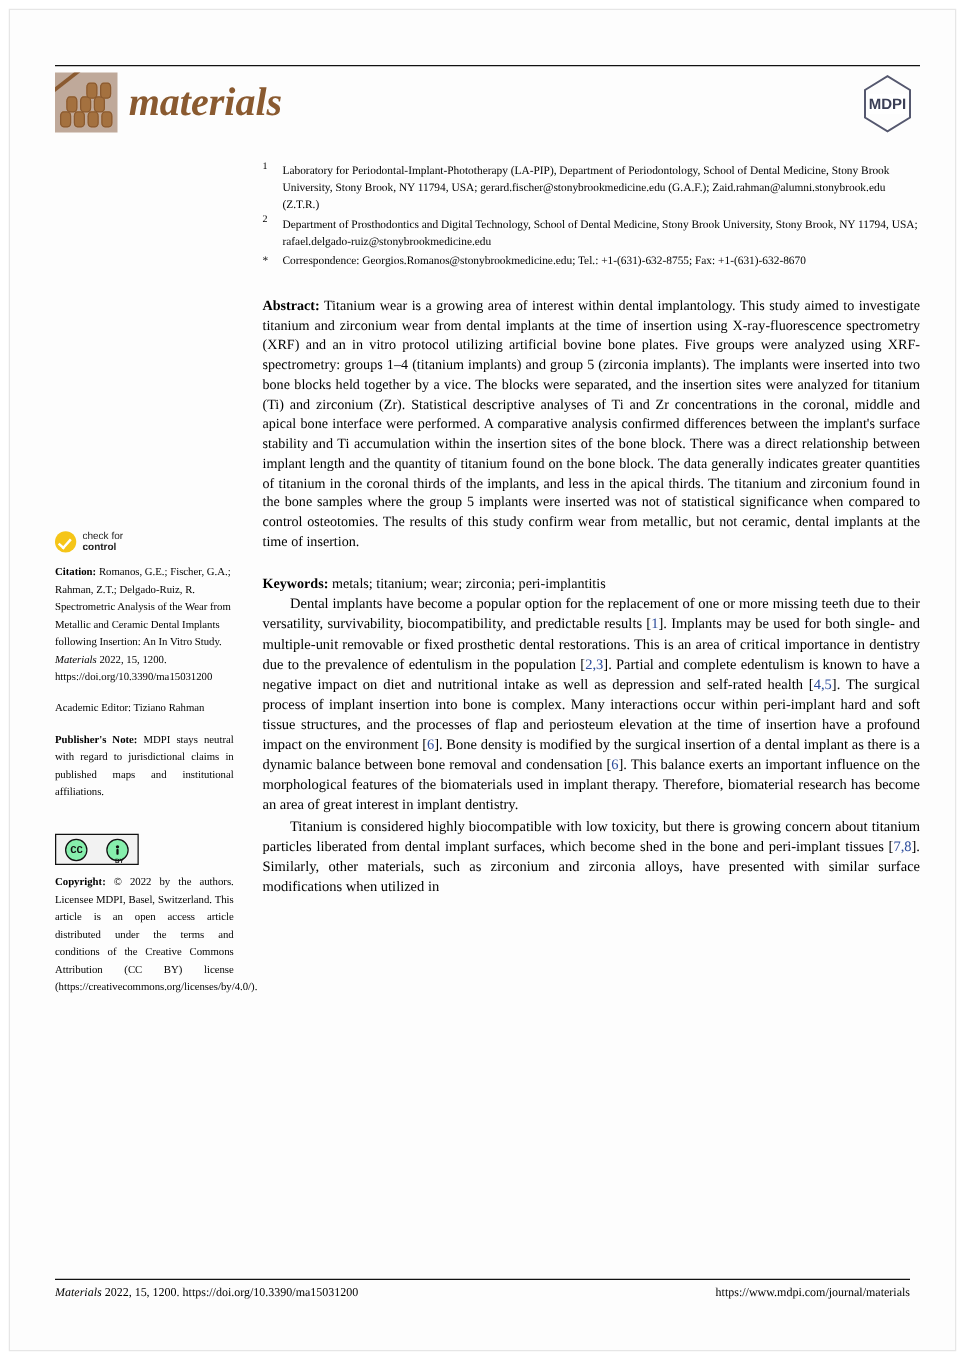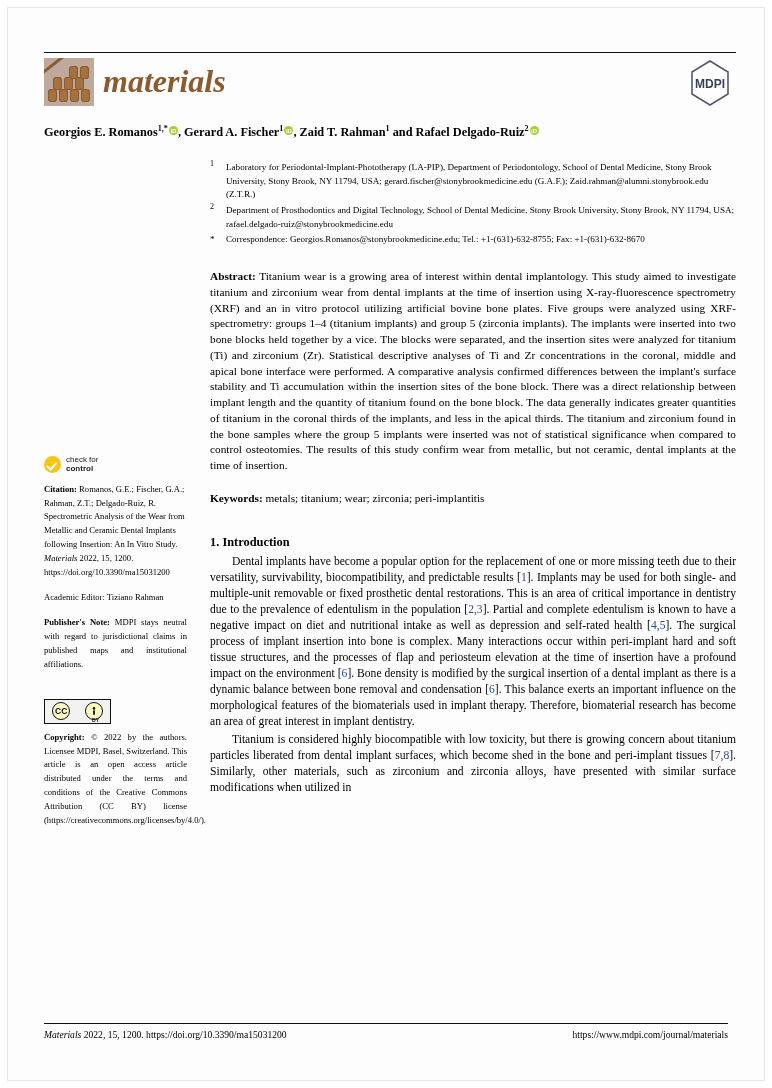--- a/index.html
+++ b/index.html
@@ -245,27 +245,27 @@
     align-items: center;
     justify-content: space-around;
     margin-bottom: 7px;
     position: relative;
   }
   .cc-badge .glyph {
     width: 16px; height: 16px;
     border-radius: 50%;
     border: 1.8px solid #111;
     color: #111;
-    font-family: Liberation Sans, sans-serif;
+    font-family: Liberation Mono, monospace;
     font-size: 8.5px;
     font-weight: bold;
     display: flex;
     align-items: center;
     justify-content: center;
-    background: #fef9c3;
+    background: #86efac;
   }
   .cc-badge .by-label {
     position: absolute;
     right: 11px;
     bottom: -0.5px;
     font-family: "Liberation Sans", sans-serif;
     font-size: 5px;
     font-weight: bold;
     color: #111;
   }
@@ -310,26 +310,20 @@
       </div>
 
       <svg class="mdpi-logo" viewBox="0 0 52 50">
         <path d="M8 14 L26 3 L44 14 L44 36 L26 47 L8 36 Z" fill="none" stroke="#55586f" stroke-width="1.6"></path>
         <rect x="11" y="17" width="30" height="16" fill="#ffffff"></rect>
         <text x="26" y="29.5" text-anchor="middle" font-family="Liberation Sans, sans-serif" font-size="12" font-weight="bold" fill="#3b3f56">MDPI</text>
       </svg>
       <div class="rule-top"></div>
     </div>
 
-    <div class="authors">
-      <span>Georgios E. Romanos</span><sup>1,*</sup><span class="orcid"></span>,
-      <span>Gerard A. Fischer</span><sup>1</sup><span class="orcid"></span>,
-      <span>Zaid T. Rahman</span><sup>1</sup> and
-      <span>Rafael Delgado-Ruiz</span><sup>2</sup><span class="orcid"></span>
-    </div>
 
     <div class="body-wrap">
 
       <div class="col-left">
         <div style="height:296px"></div>
 
         <div class="check-updates">
           <div class="check-circle"></div>
           <div class="check-text">
             <div>check for</div>
@@ -391,21 +385,20 @@
         <div class="abstract">
           <b>Abstract:</b>
           <span>Titanium wear is a growing area of interest within dental implantology. This study aimed to investigate titanium and zirconium wear from dental implants at the time of insertion using X-ray-fluorescence spectrometry (XRF) and an in vitro protocol utilizing artificial bovine bone plates. Five groups were analyzed using XRF-spectrometry: groups 1–4 (titanium implants) and group 5 (zirconia implants). The implants were inserted into two bone blocks held together by a vice. The blocks were separated, and the insertion sites were analyzed for titanium (Ti) and zirconium (Zr). Statistical descriptive analyses of Ti and Zr concentrations in the coronal, middle and apical bone interface were performed. A comparative analysis confirmed differences between the implant's surface stability and Ti accumulation within the insertion sites of the bone block. There was a direct relationship between implant length and the quantity of titanium found on the bone block. The data generally indicates greater quantities of titanium in the coronal thirds of the implants, and less in the apical thirds. The titanium and zirconium found in the bone samples where the group 5 implants were inserted was not of statistical significance when compared to control osteotomies. The results of this study confirm wear from metallic, but not ceramic, dental implants at the time of insertion.</span>
         </div>
 
         <div class="keywords">
           <b>Keywords:</b>
           <span>metals; titanium; wear; zirconia; peri-implantitis</span>
         </div>
 
-        <h2 class="section">1. Introduction</h2>
         <p class="para">Dental implants have become a popular option for the replacement of one or more missing teeth due to their versatility, survivability, biocompatibility, and predictable results [<span class="ref">1</span>]. Implants may be used for both single- and multiple-unit removable or fixed prosthetic dental restorations. This is an area of critical importance in dentistry due to the prevalence of edentulism in the population [<span class="ref">2,3</span>]. Partial and complete edentulism is known to have a negative impact on diet and nutritional intake as well as depression and self-rated health [<span class="ref">4,5</span>]. The surgical process of implant insertion into bone is complex. Many interactions occur within peri-implant hard and soft tissue structures, and the processes of flap and periosteum elevation at the time of insertion have a profound impact on the environment [<span class="ref">6</span>]. Bone density is modified by the surgical insertion of a dental implant as there is a dynamic balance between bone removal and condensation [<span class="ref">6</span>]. This balance exerts an important influence on the morphological features of the biomaterials used in implant therapy. Therefore, biomaterial research has become an area of great interest in implant dentistry.</p>
         <p class="para">Titanium is considered highly biocompatible with low toxicity, but there is growing concern about titanium particles liberated from dental implant surfaces, which become shed in the bone and peri-implant tissues [<span class="ref">7,8</span>]. Similarly, other materials, such as zirconium and zirconia alloys, have presented with similar surface modifications when utilized in</p>
       </div>
     </div>
   </div>
 
   <div class="footer">
     <div class="rule"></div>
     <div class="row">
       <div>

